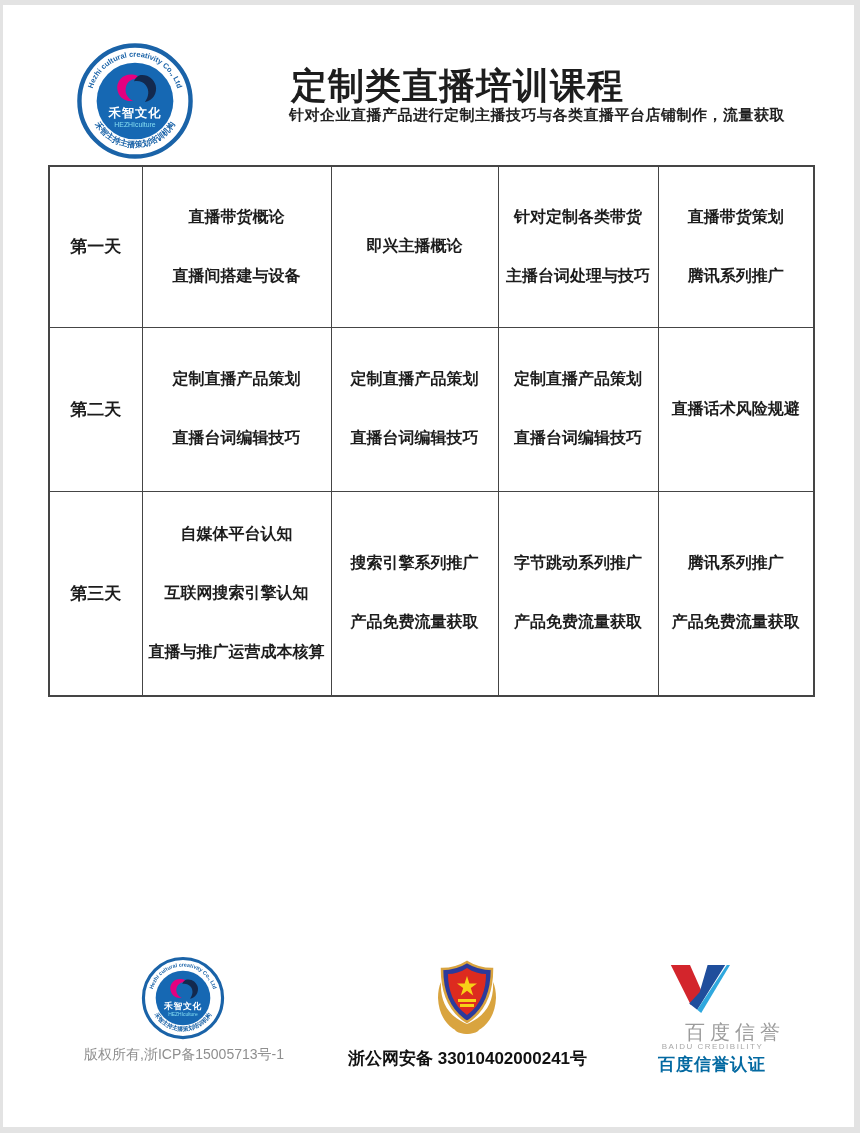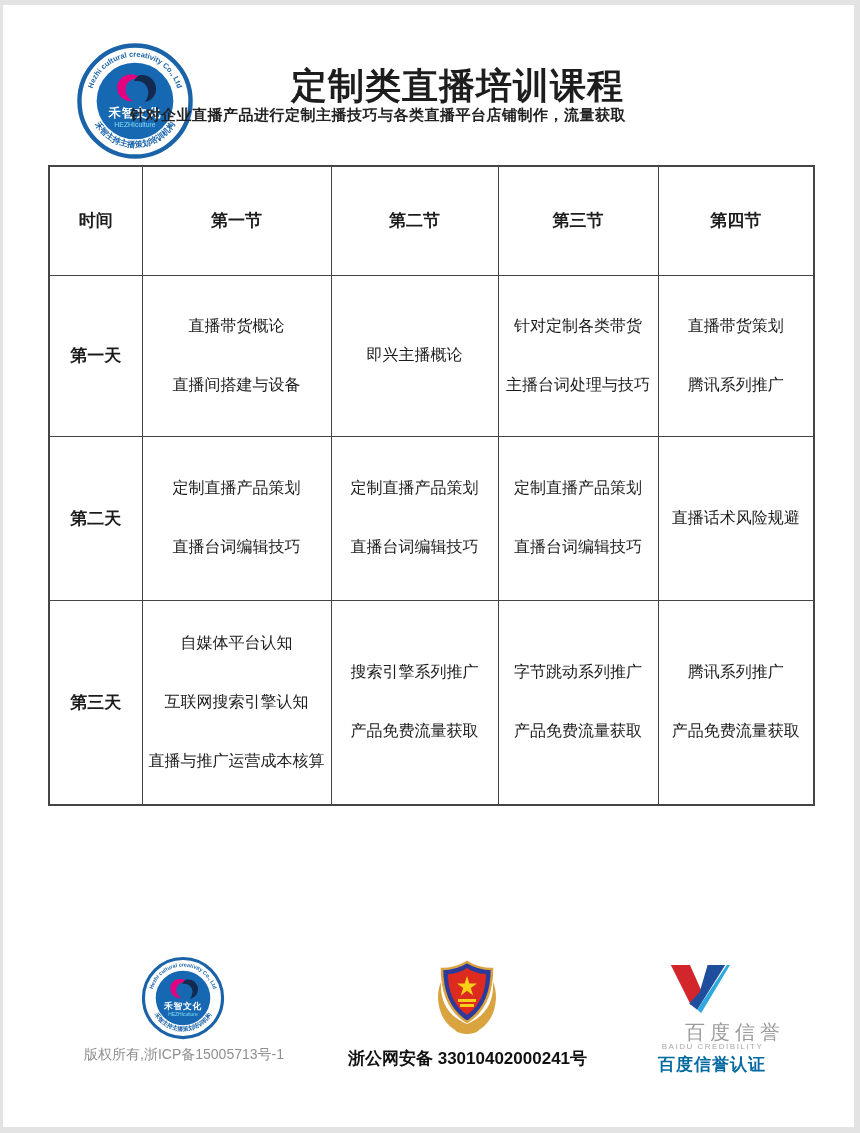--- a/index.html
+++ b/index.html
@@ -12,41 +12,41 @@
   .page{position:absolute;left:3px;top:5px;width:851px;height:1122px;background:#ffffff;}
 
   
   .brand-logo{position:absolute;left:76px;top:42px;width:118px;height:118px;}
   .title{
     position:absolute;left:195px;top:52px;width:525px;
     text-align:center;font-size:36px;font-weight:bold;letter-spacing:1px;color:#1d1d1d;margin-top:10px;
   }
   .subtitle{
     position:absolute;left:130px;top:106px;width:655px;
-    text-align:left;font-size:15px;font-weight:bold;letter-spacing:.5px;color:#222;
+    text-align:right;font-size:15px;font-weight:bold;letter-spacing:.5px;color:#222;
   }
 
   
   table.course{
     position:absolute;left:48px;top:165px;
     border-collapse:collapse;table-layout:fixed;width:767px;
     border:2px solid #454545;
   }
   table.course td{
     border:1px solid #454545;vertical-align:middle;text-align:center;
     padding:0;overflow:hidden;
   }
   tr.hrow{height:109px;}
   tr.row1{height:161px;}
   tr.row2{height:164px;}
   tr.row3{height:205px;}
   tr.row4{height:109px;}
   .colhead,.day{font-size:17px;font-weight:bold;color:#1c1c1c;}
   .stack{display:flex;flex-direction:column;justify-content:center;align-items:center;gap:38px;}
-  .line{font-size:16px;font-weight:normal;color:#1c1c1c;white-space:nowrap;}
+  .line{font-size:16px;font-weight:bold;color:#1c1c1c;white-space:nowrap;}
   td.merged{text-align:left;padding-left:10px;}
   td.merged .line{font-size:17px;}
 
   
   .footer-logo{position:absolute;left:141px;top:956px;width:84px;height:84px;}
   .icp-text{
     position:absolute;left:70px;top:1046px;width:228px;text-align:center;
     font-size:14px;color:#8f8f8f;
   }
   .badge{position:absolute;left:434px;top:958px;width:66px;height:82px;}
@@ -117,27 +117,20 @@
 
 <table class="course">
   <colgroup>
     <col style="width:93px">
       <col style="width:189px">
       <col style="width:167px">
     <col style="width:160px">
       <col style="width:156px">
   </colgroup>
   <tbody>
-      <tr class="hrow">
-    <td class="colhead">时间</td>
-    <td class="colhead">第一节</td>
-    <td class="colhead">第二节</td>
-    <td class="colhead">第三节</td>
-    <td class="colhead">第四节</td>
-  </tr>
 
   <tr class="row1">
     <td class="day">第一天</td>
     <td>
           <div class="stack">
       <div class="line">直播带货概论</div>
       <div class="line">直播间搭建与设备</div>
     </div>
         </td>
     <td>

